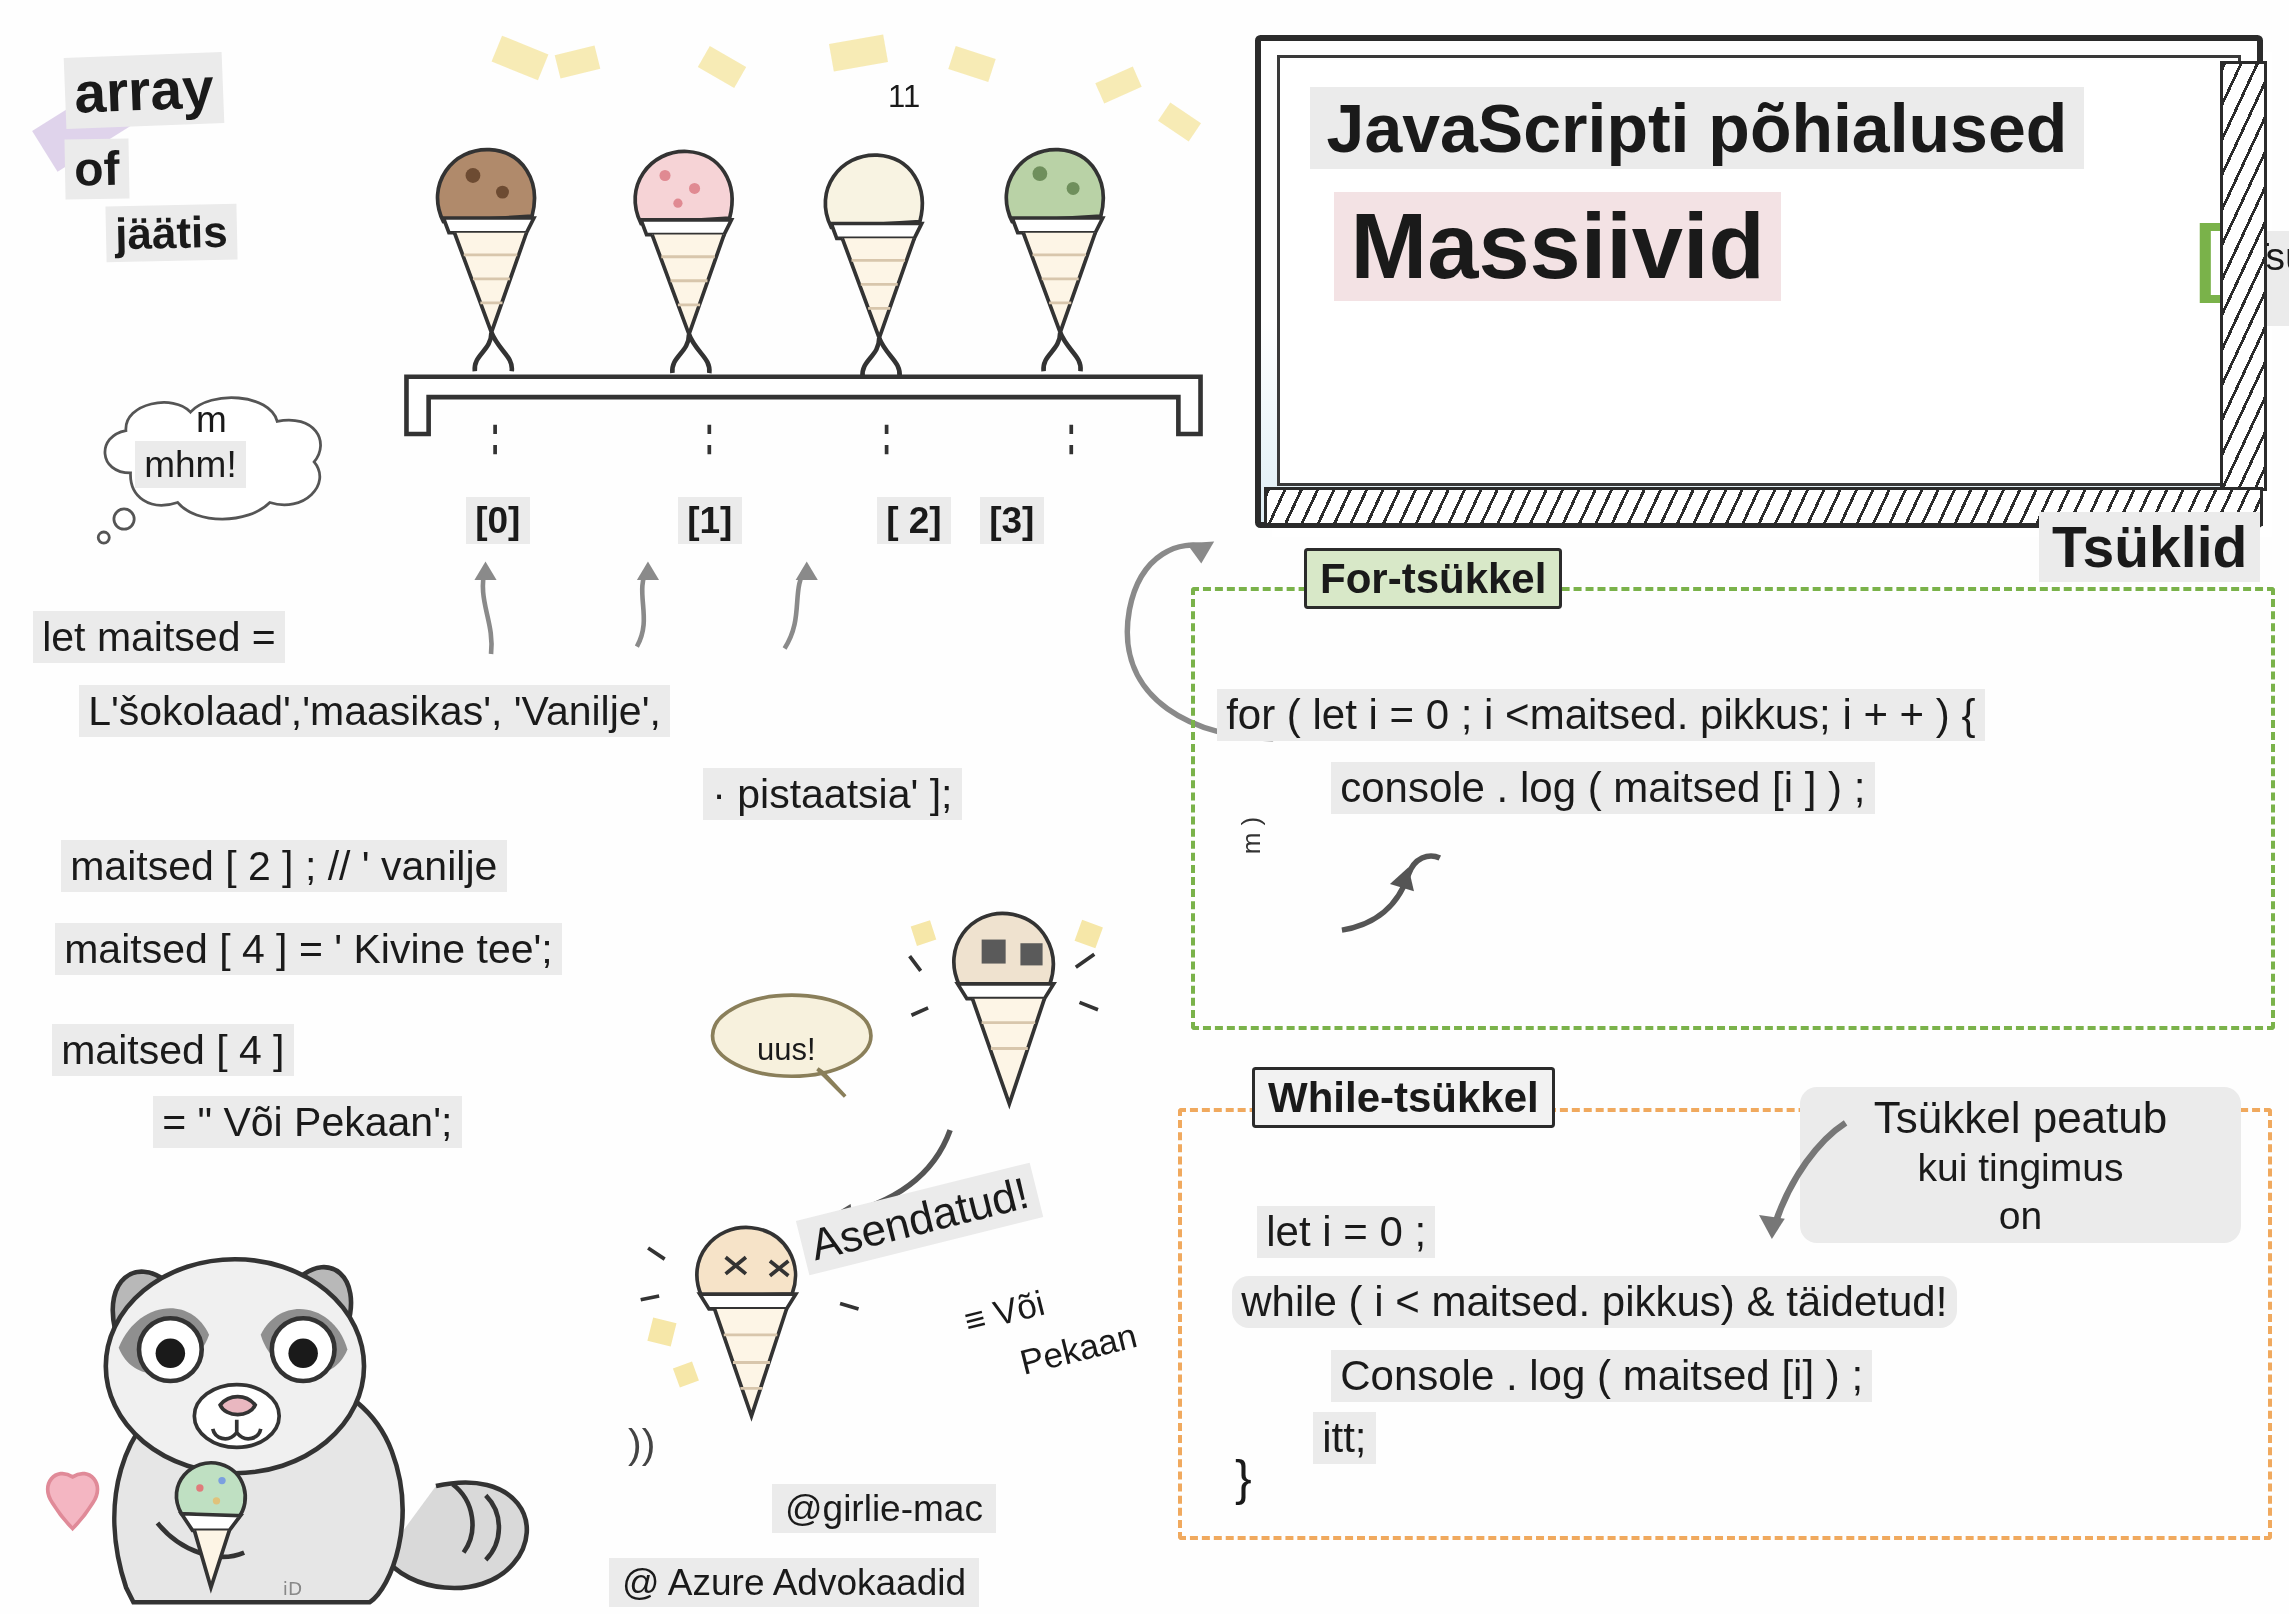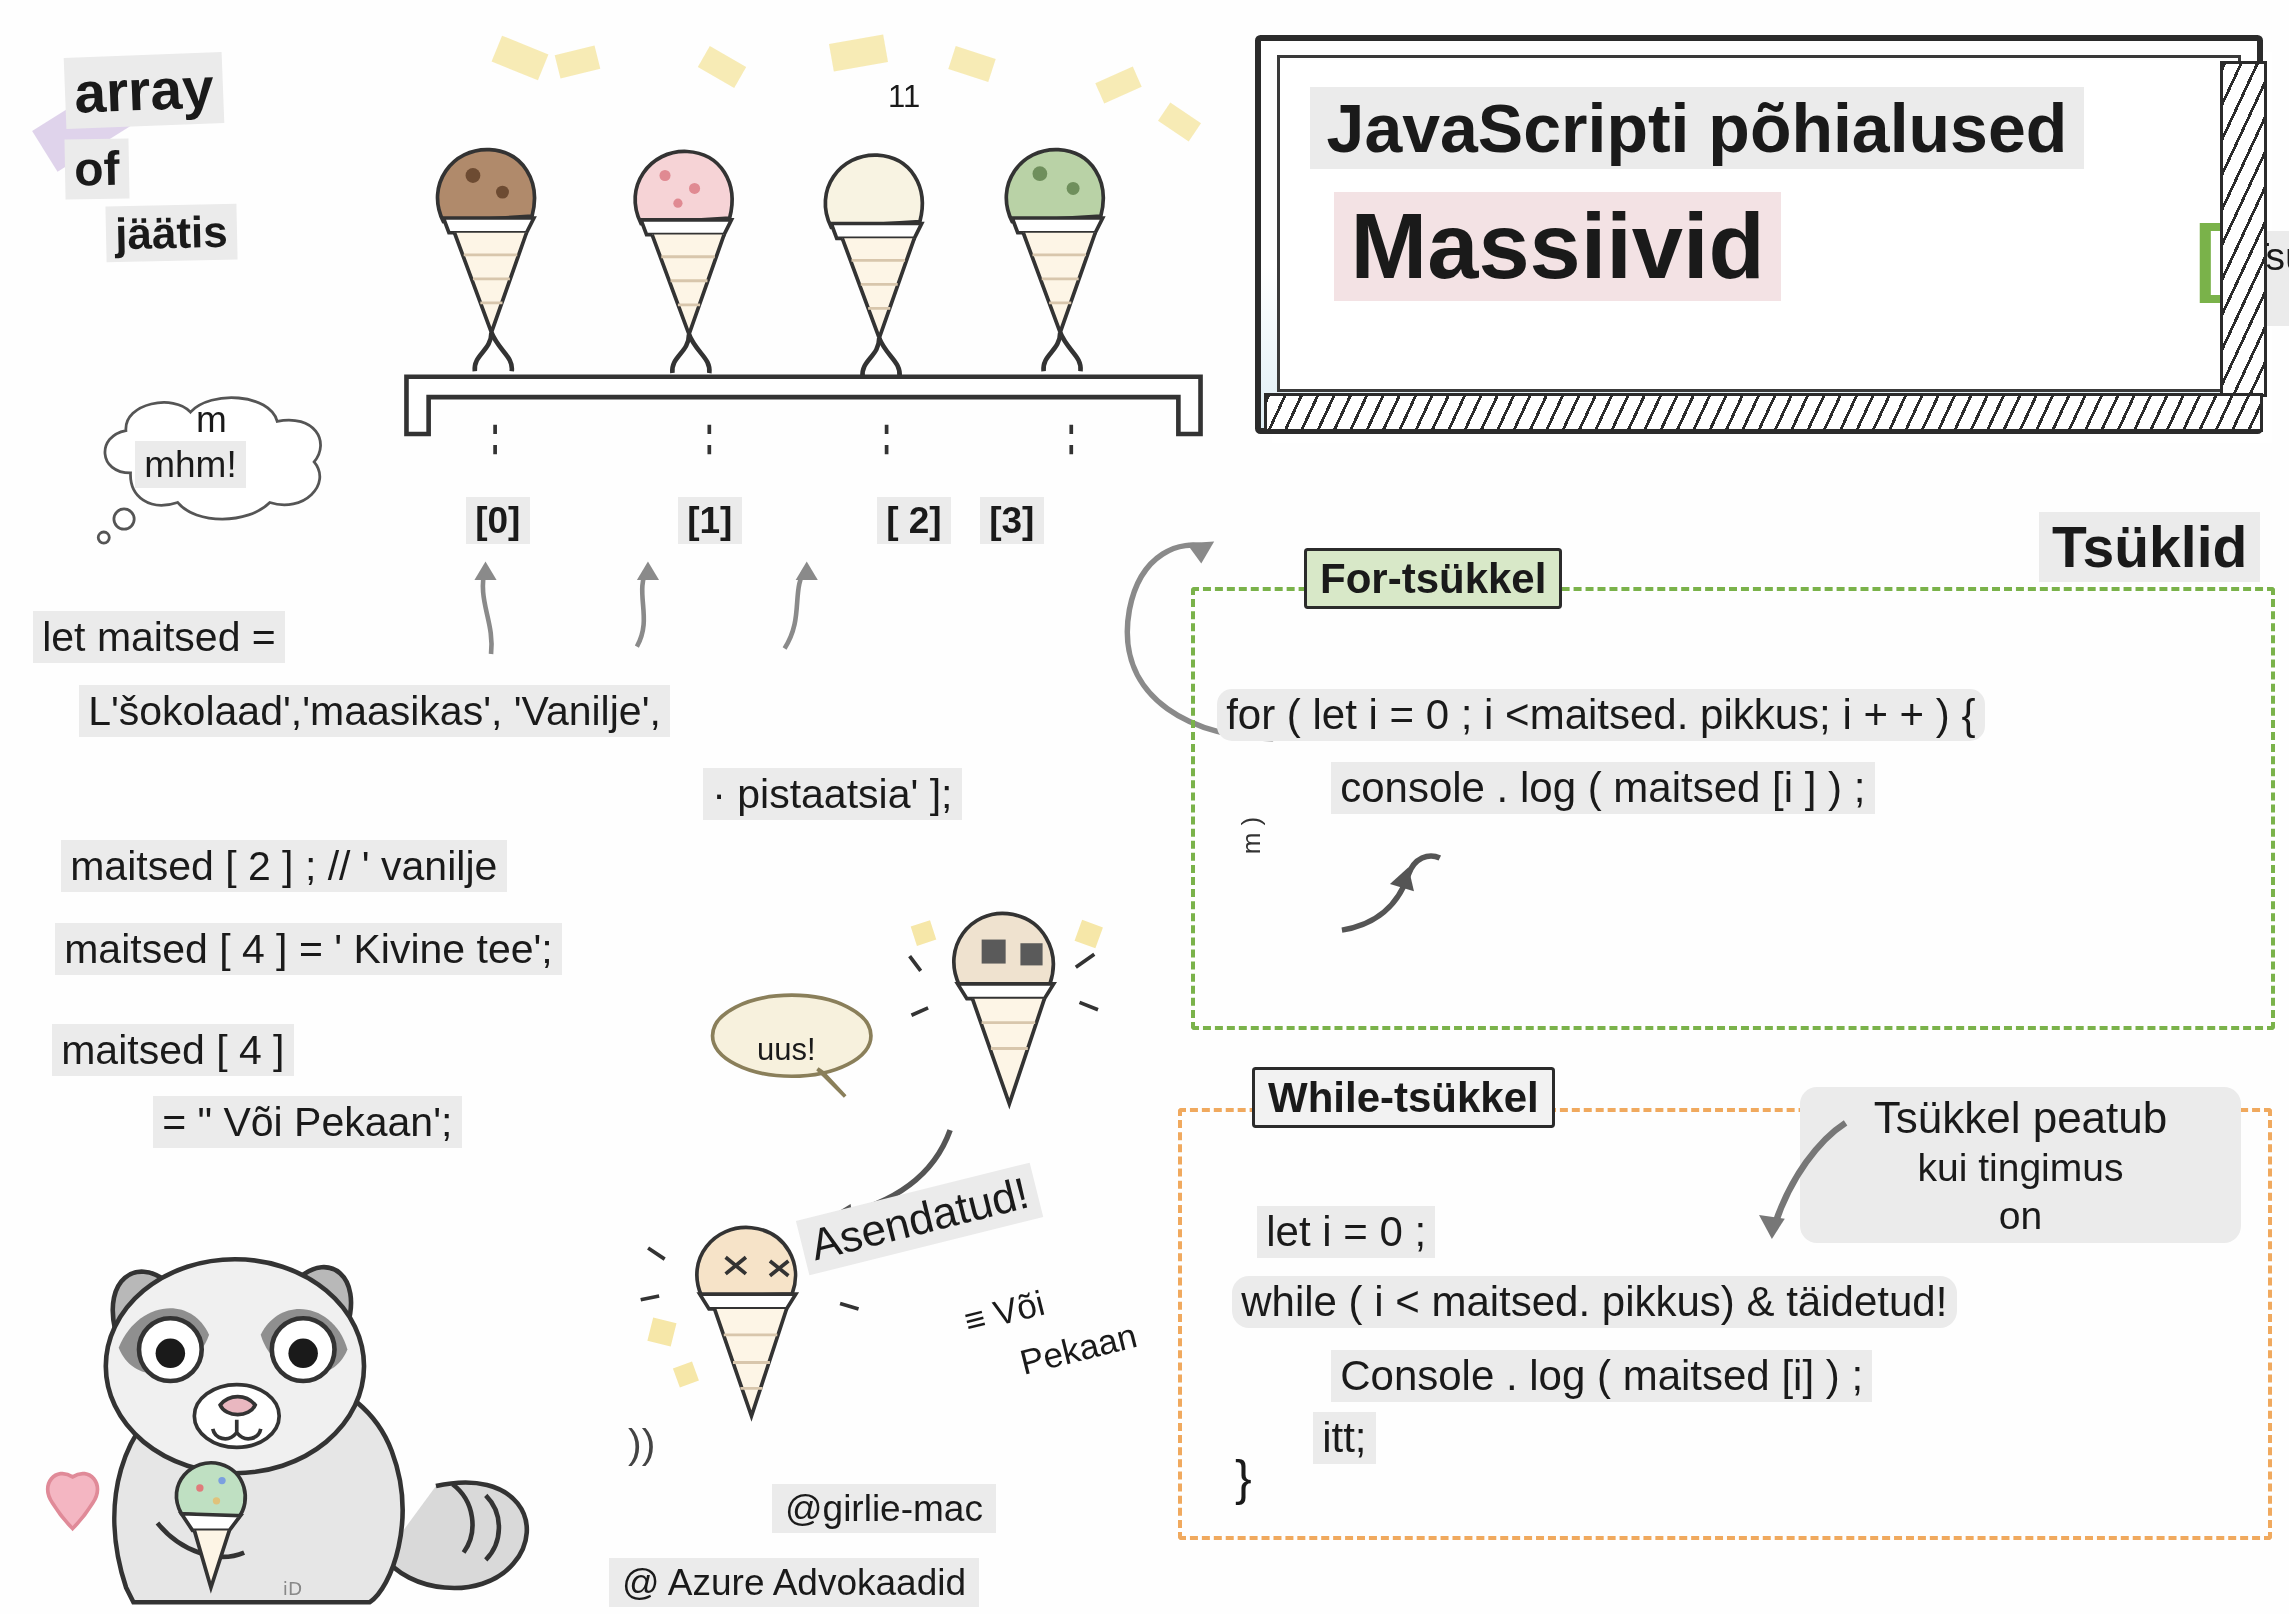--- a/index.html
+++ b/index.html
@@ -71,21 +71,21 @@
   .code {
     position: absolute;
     font-size: 41px;
     font-weight: 500;
     white-space: nowrap;
   }
 
   
   #board {
     left: 1255px; top: 35px;
-    width: 1008px; height: 399px;
+    width: 1008px; height: 493px;
   }
   #board .frame {
     position: absolute; inset: 0;
     border: 6.5px solid #2b2b2b;
     border-radius: 5.5px;
     background: linear-gradient(180deg,#ffffff 0%, #ffffff 58%, #dfeef5 100%);
     box-shadow: 13px 13px 0 -3.7px #ffffff;
   }
   #board .inner {
     position: absolute;
@@ -370,21 +370,21 @@
     <div class="loops-tag">Tsüklid ]</div>
     <div class="side"></div>
     <div class="ledge"></div>
   </div>
 
   <div id="loops-heading" class="abs">Tsüklid</div>
 
   <div class="panel" style="left:1191px;top:587px;width:1084px;height:443px;">
     <div class="dash"></div>
     <div class="tag" style="left:113px;top:-39px;">For-tsükkel</div>
-    <div class="line" style="left:26px;top:102px;border-radius:15px;">for ( let i = 0 ; i &lt;maitsed. pikkus; i + + ) {</div>
+    <div class="line" style="left:26px;top:102px;">for ( let i = 0 ; i &lt;maitsed. pikkus; i + + ) {</div>
     <div class="line" style="left:140px;top:175px;">console . log ( maitsed [i ] ) ;</div>
     <div class="abs" style="left:42px;top:233px;font-size:26px;transform:rotate(-90deg);color:#333;">m )</div>
     <svg class="abs" style="left:138px;top:247px;width:157px;height:111px;" viewBox="0 0 170 120">
       <path d="M14,104 C40,100 72,86 86,44 C92,26 108,20 120,26" fill="none" stroke="#555" stroke-width="6"></path>
       <path d="M86,36 l6,26 l-26,-8 z" fill="#555"></path>
     </svg>
   </div>
 
   <div class="panel orange" style="left:1178px;top:1108px;width:1094px;height:432px;">
     <div class="dash"></div>

